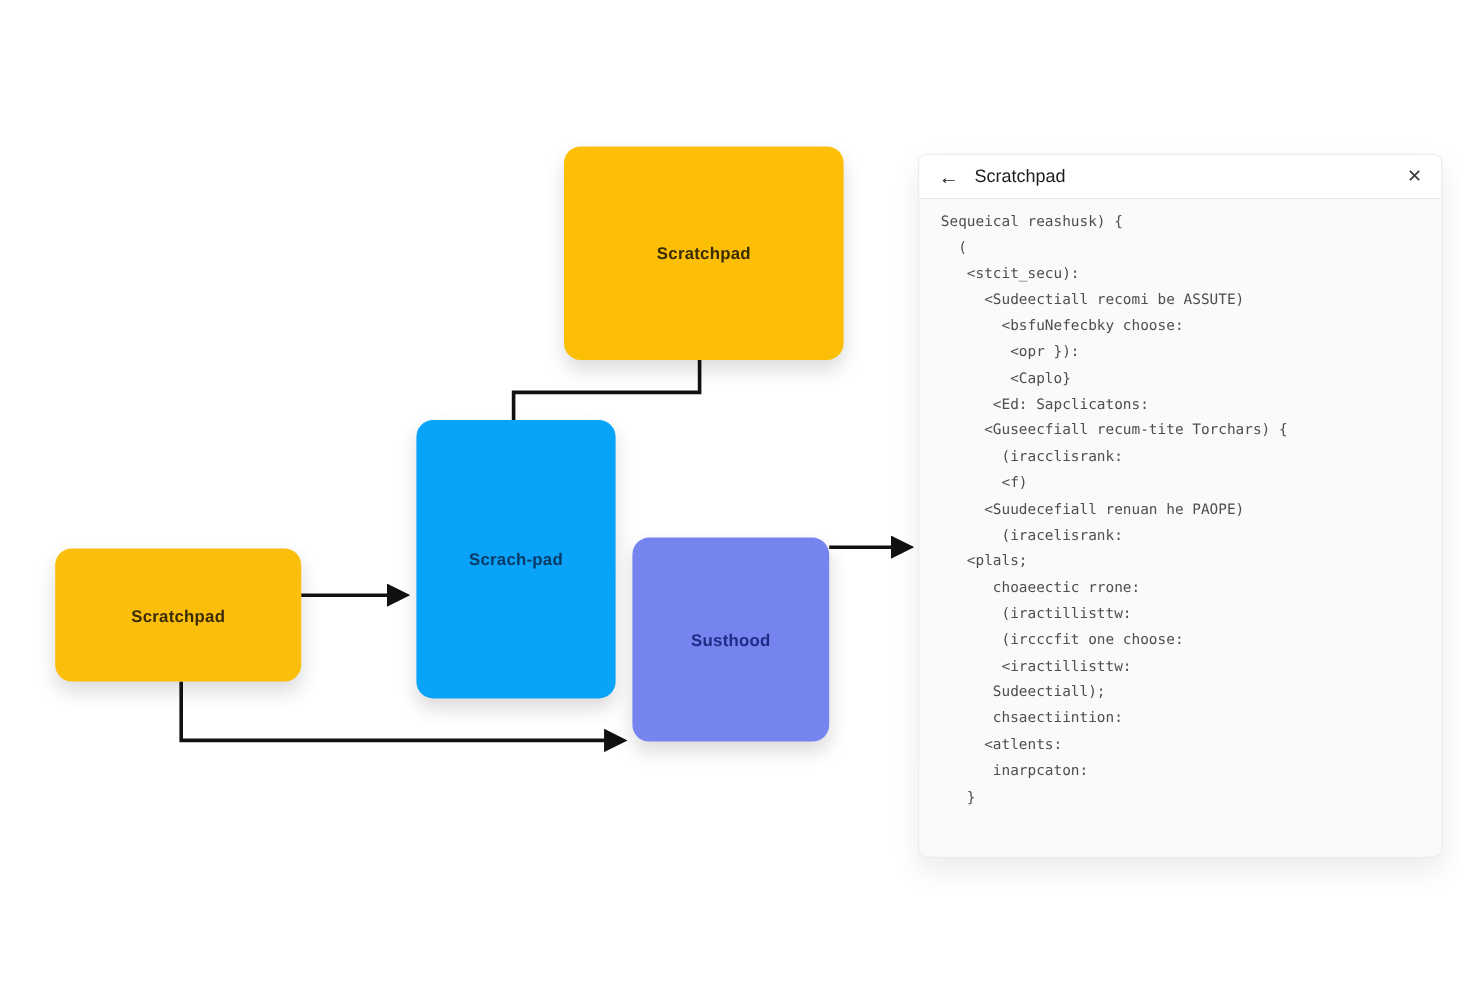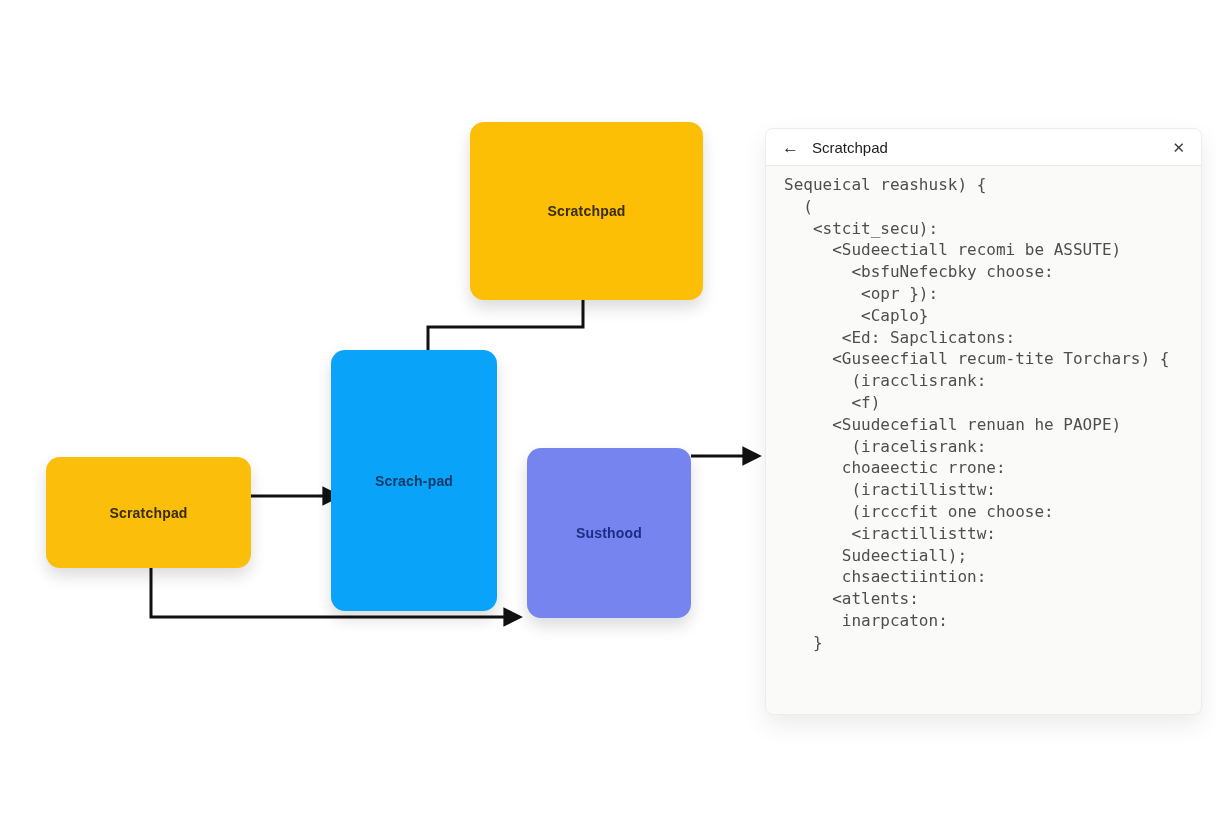--- a/index.html
+++ b/index.html
@@ -11,21 +11,21 @@
   .connectors { position: absolute; left: 0; top: 0; width: 1216px; height: 832px; pointer-events: none; }
 
   .node {
     position: absolute;
     display: flex; align-items: center; justify-content: center;
     border-radius: 14px;
     font-size: 14px; font-weight: 600; letter-spacing: .2px;
     box-shadow: 0 8px 16px rgba(0,0,0,0.14);
   }
   .node-top    { left: 470px; top: 122px; width: 233px; height: 178px; color: #3a2c05; }
-  .node-mid    { left: 331px; top: 350px; width: 166px; height: 261px; color: #0a3a66; }
+  .node-mid    { left: 347px; top: 350px; width: 166px; height: 232px; color: #0a3a66; }
   .node-left   { left: 46px;  top: 457px; width: 205px; height: 111px; color: #3a2c05; }
   .node-purple { left: 527px; top: 448px; width: 164px; height: 170px; color: #1d2c85; }
 
   .panel {
     position: absolute; left: 765px; top: 128px; width: 437px; height: 587px;
     background: #fafaf8;
     border: 1px solid #ececea;
     border-radius: 8px;
     box-shadow: 0 10px 24px rgba(0,0,0,0.08);
     overflow: hidden;
@@ -41,21 +41,21 @@
     background: none; border: none; padding: 0; font-family: inherit;
   }
   .panel-title { margin-left: 13px; font-size: 15px; font-weight: 500; color: #1d1d1d; }
   .close-btn {
     margin-left: auto; font-size: 15px; color: #3c3c3c; cursor: pointer; line-height: 1;
     background: none; border: none; padding: 0; font-family: inherit;
   }
   .panel-body {
     padding: 8px 18px 10px 18px;
     font-family: "DejaVu Sans Mono", monospace;
-    font-size: 16px; line-height: 21.8px;
+    font-size: 12px; line-height: 21.8px;
     color: #4e4e4e;
   }
   .code-line { white-space: pre; }
 </style>
 </head>
 <body>
 
 <div class="canvas">
 
   <svg class="connectors" viewBox="0 0 1216 832" xmlns="http://www.w3.org/2000/svg">
@@ -103,20 +103,21 @@
         <div class="code-line">     &lt;Sudeectiall recomi be ASSUTE)</div>
         <div class="code-line">       &lt;bsfuNefecbky choose:</div>
         <div class="code-line">        &lt;opr }):</div>
         <div class="code-line">        &lt;Caplo}</div>
         <div class="code-line">      &lt;Ed: Sapclicatons:</div>
         <div class="code-line">     &lt;Guseecfiall recum-tite Torchars) {</div>
         <div class="code-line">       (iracclisrank:</div>
         <div class="code-line">       &lt;f)</div>
         <div class="code-line">     &lt;Suudecefiall renuan he PAOPE)</div>
         <div class="code-line">       (iracelisrank:</div>
+        <div class="code-line">   &lt;plals;</div>
         <div class="code-line">      choaeectic rrone:</div>
         <div class="code-line">       (iractillisttw:</div>
         <div class="code-line">       (ircccfit one choose:</div>
         <div class="code-line">       &lt;iractillisttw:</div>
         <div class="code-line">      Sudeectiall);</div>
         <div class="code-line">      chsaectiintion:</div>
         <div class="code-line">     &lt;atlents:</div>
         <div class="code-line">      inarpcaton:</div>
         <div class="code-line">   }</div>
       </div>

